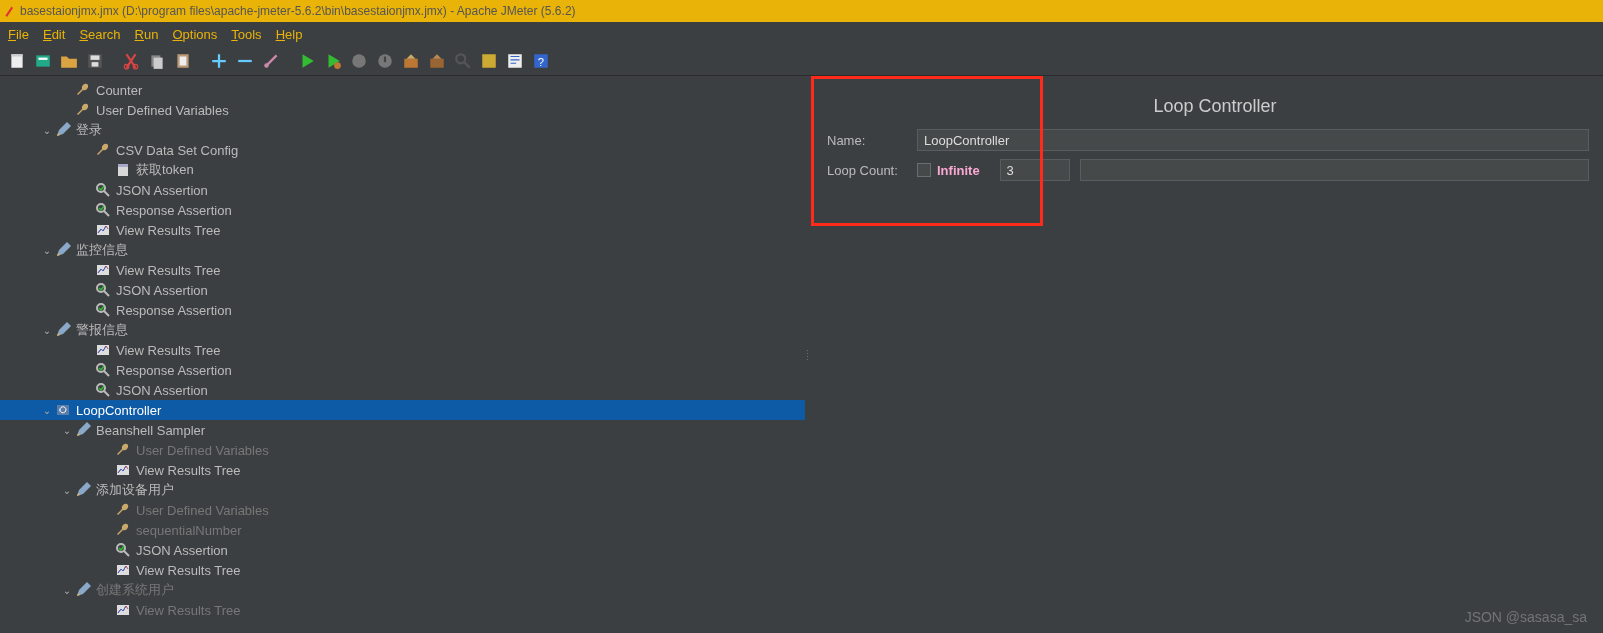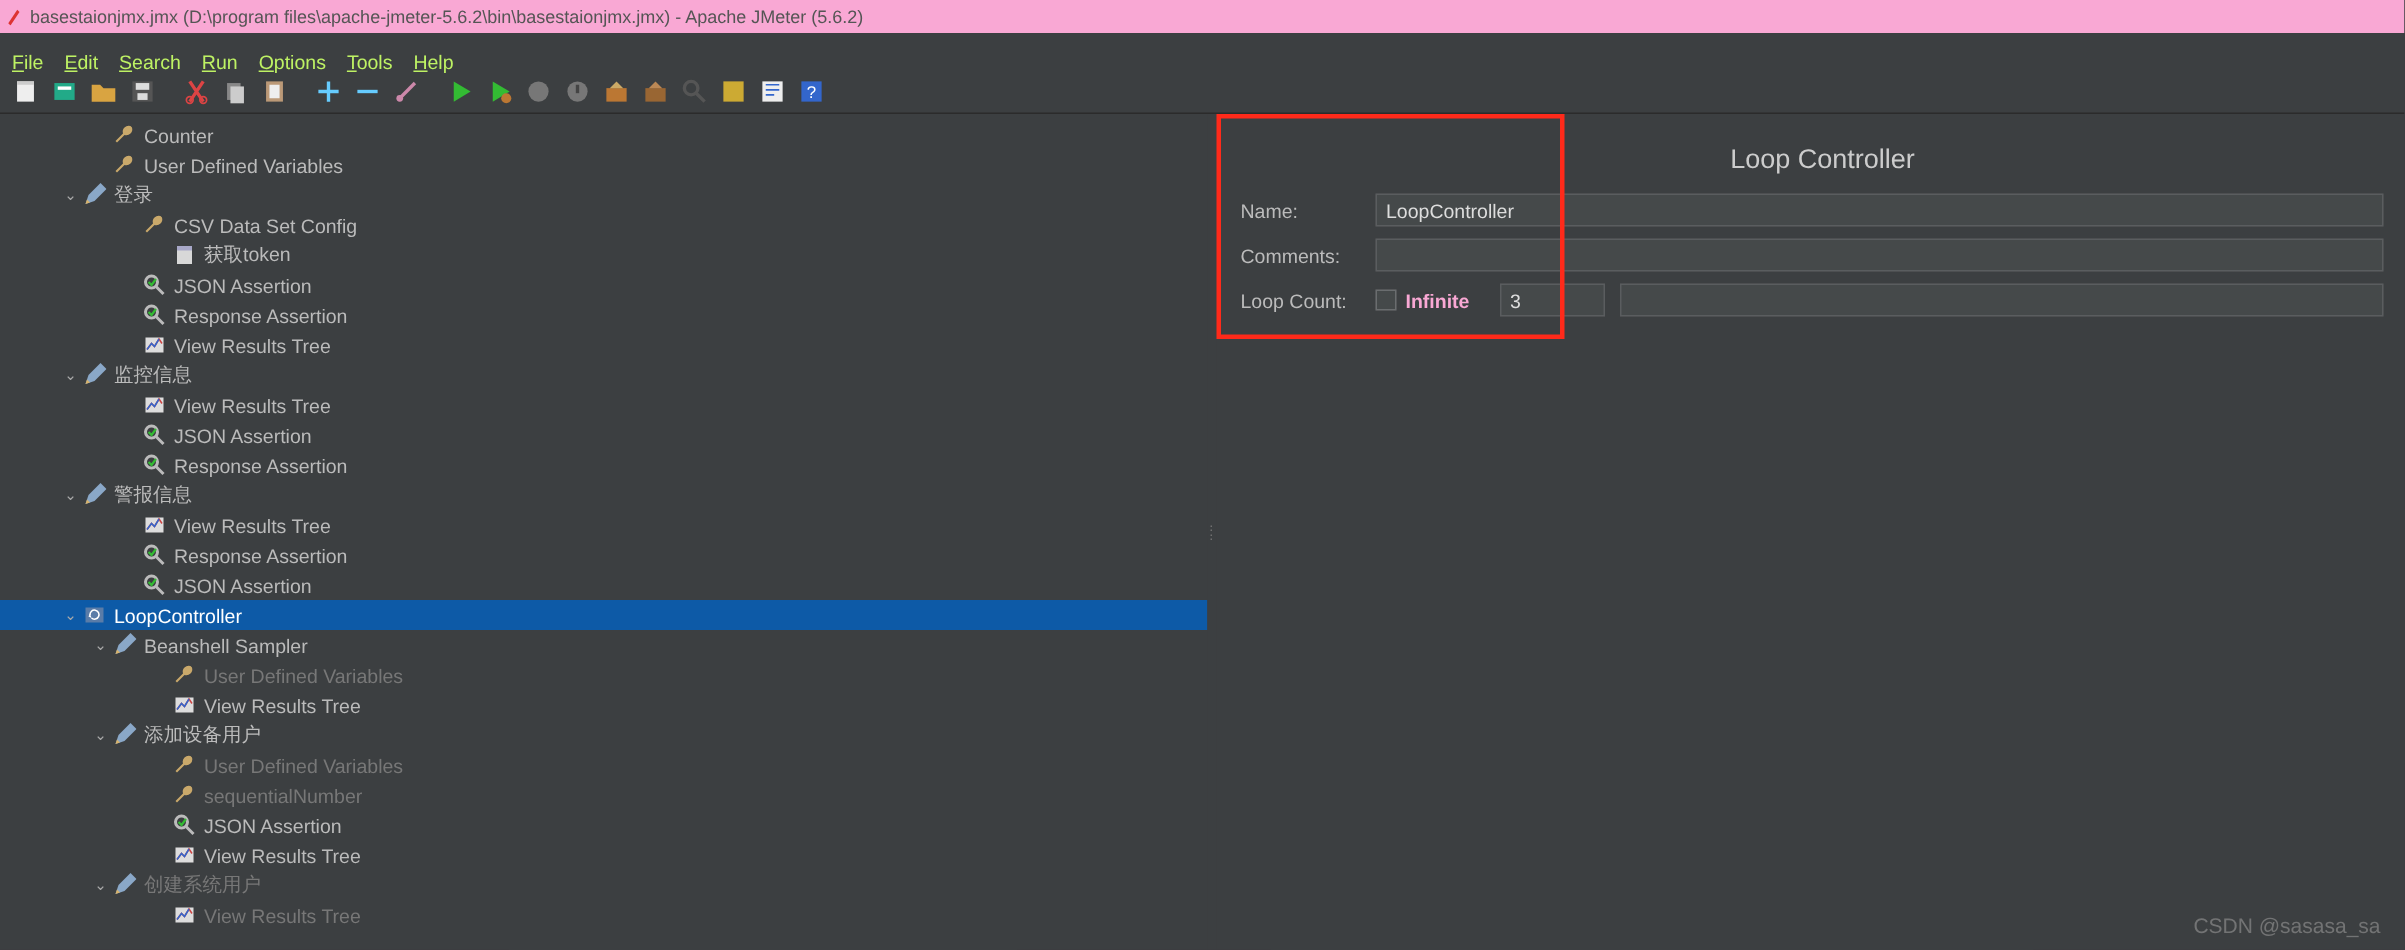--- a/index.html
+++ b/index.html
@@ -1,21 +1,21 @@
 <!DOCTYPE html>
 <html><head>
 <meta charset="utf-8">
 <style>
 * { margin:0; padding:0; box-sizing:border-box; font-family:"Segoe UI",Tahoma,sans-serif; }
 body { width:1603px; height:633px; background:#3c3f41; color:#bbb; font-size:13px; overflow:hidden; position:relative; }
 
-.titlebar { height:22px; background:#f9a8d4; color:#555; display:flex; align-items:center; padding:0 4px; font-size:12px; }
+.titlebar { height:22px; background:#eab308; color:#555; display:flex; align-items:center; padding:0 4px; font-size:12px; }
 .titlebar .feather { width:12px; height:12px; margin-right:4px; }
 
-.menubar { height:24px; background:#3c3f41; display:flex; align-items:flex-start; padding:12px 8px; gap:14px; color:#bef264; font-size:13px; }
+.menubar { height:24px; background:#3c3f41; display:flex; align-items:center; padding:0 8px; gap:14px; color:#eab308; font-size:13px; }
 .menubar span { cursor:default; }
 .menubar span u { text-decoration:underline; }
 
 .toolbar { height:30px; background:#3c3f41; display:flex; align-items:center; padding:2px 6px; gap:4px; border-bottom:1px solid #2b2b2b; }
 .tbtn { width:22px; height:22px; display:flex; align-items:center; justify-content:center; border-radius:2px; }
 .tbtn svg { width:18px; height:18px; }
 .tsep { width:6px; }
 
 .main { display:flex; height:calc(100% - 76px); }
 .tree-panel { width:805px; background:#3c3f41; overflow:hidden; position:relative; }
@@ -475,26 +475,22 @@
       <div class="dots">·<br>·<br>·<br>·</div>
     </div>
   <div class="right-panel">
     <div class="highlight-box" style="left:0px; top:0px; width:232px; height:150px;"></div>
     <div class="panel-title">Loop Controller</div>
     <div class="form-row">
       <div class="form-label">Name:</div>
       <input class="form-input" value="LoopController" style="">
     </div>
     <div class="form-row">
-      <div class="form-label">Comments:</div>
-      <input class="form-input" value="" style="">
-    </div>
-    <div class="form-row">
       <div class="form-label">Loop Count:</div>
       <span class="chk"></span>
       <span class="chk-label">Infinite</span>
       <input class="count-input" value="3" style="">
       <div class="count-row-rest"></div>
     </div>
   </div>
 </div>
 
-<div class="watermark">CSDN @sasasa_sa</div>
+<div class="watermark">JSON @sasasa_sa</div>
 
 </body></html>

